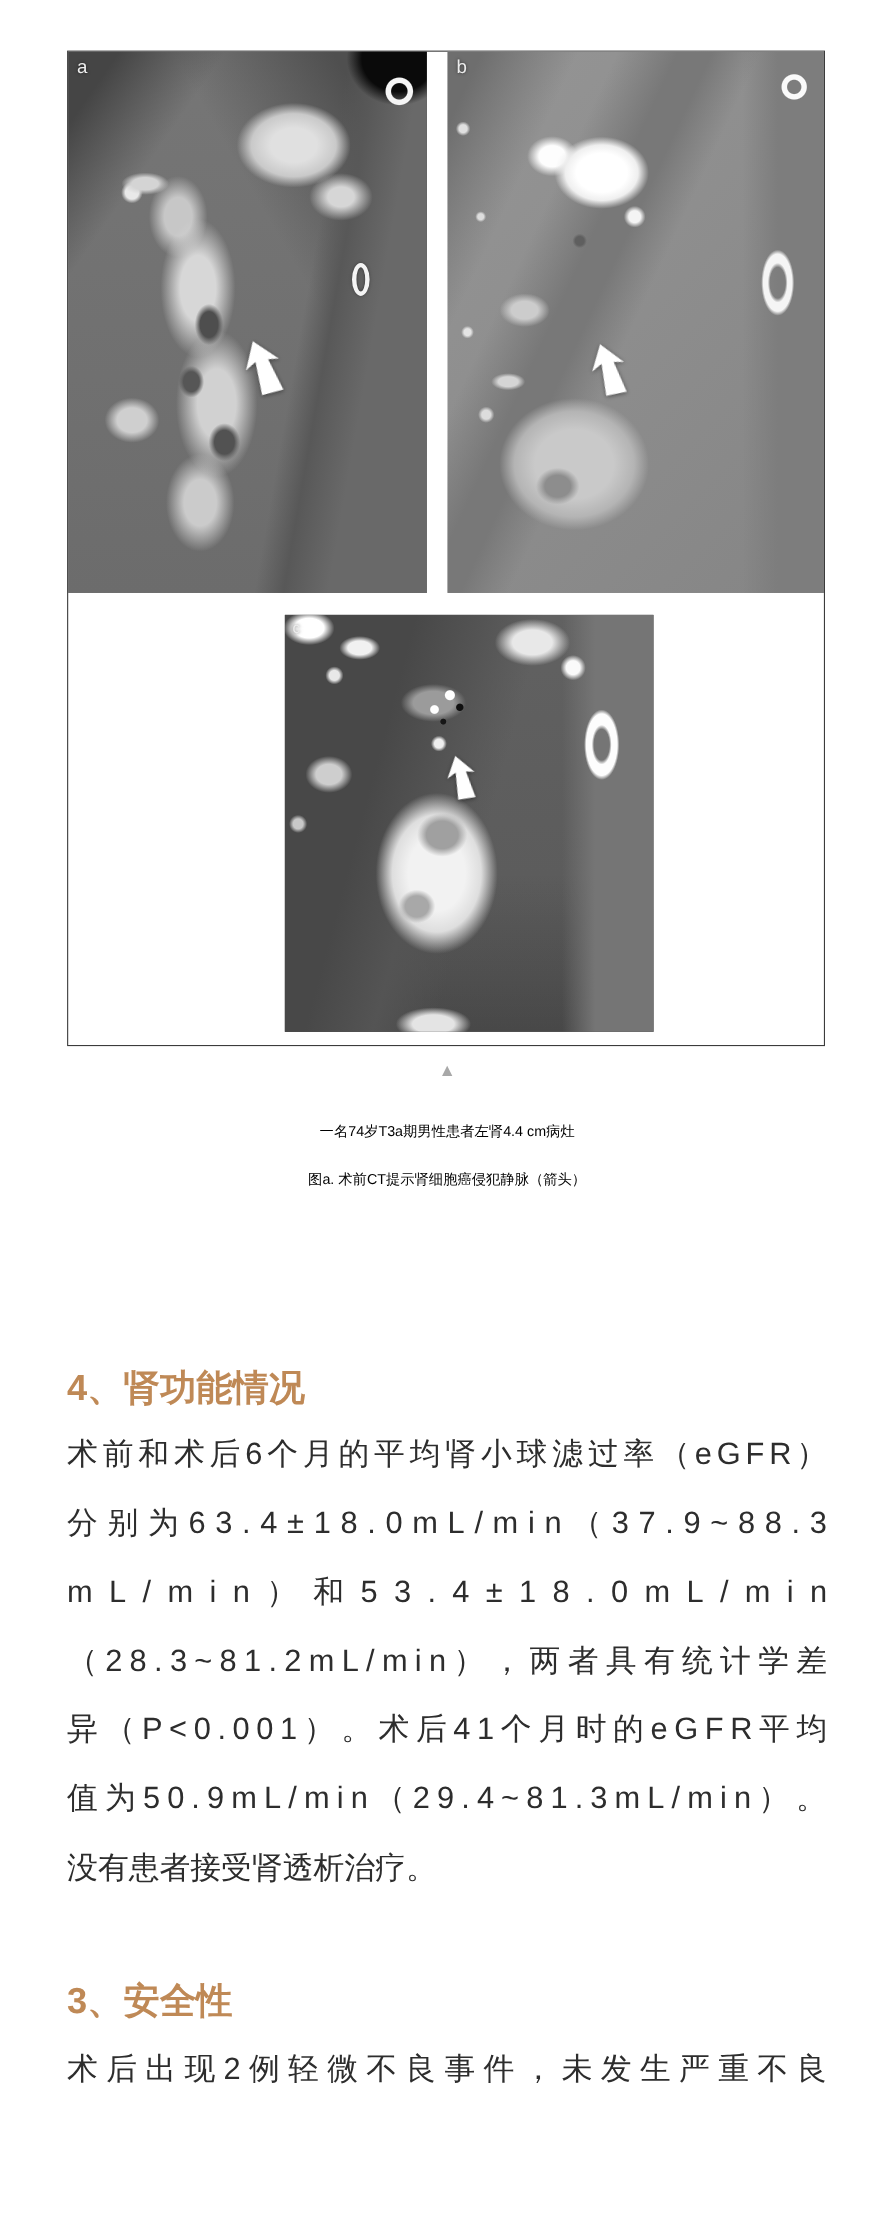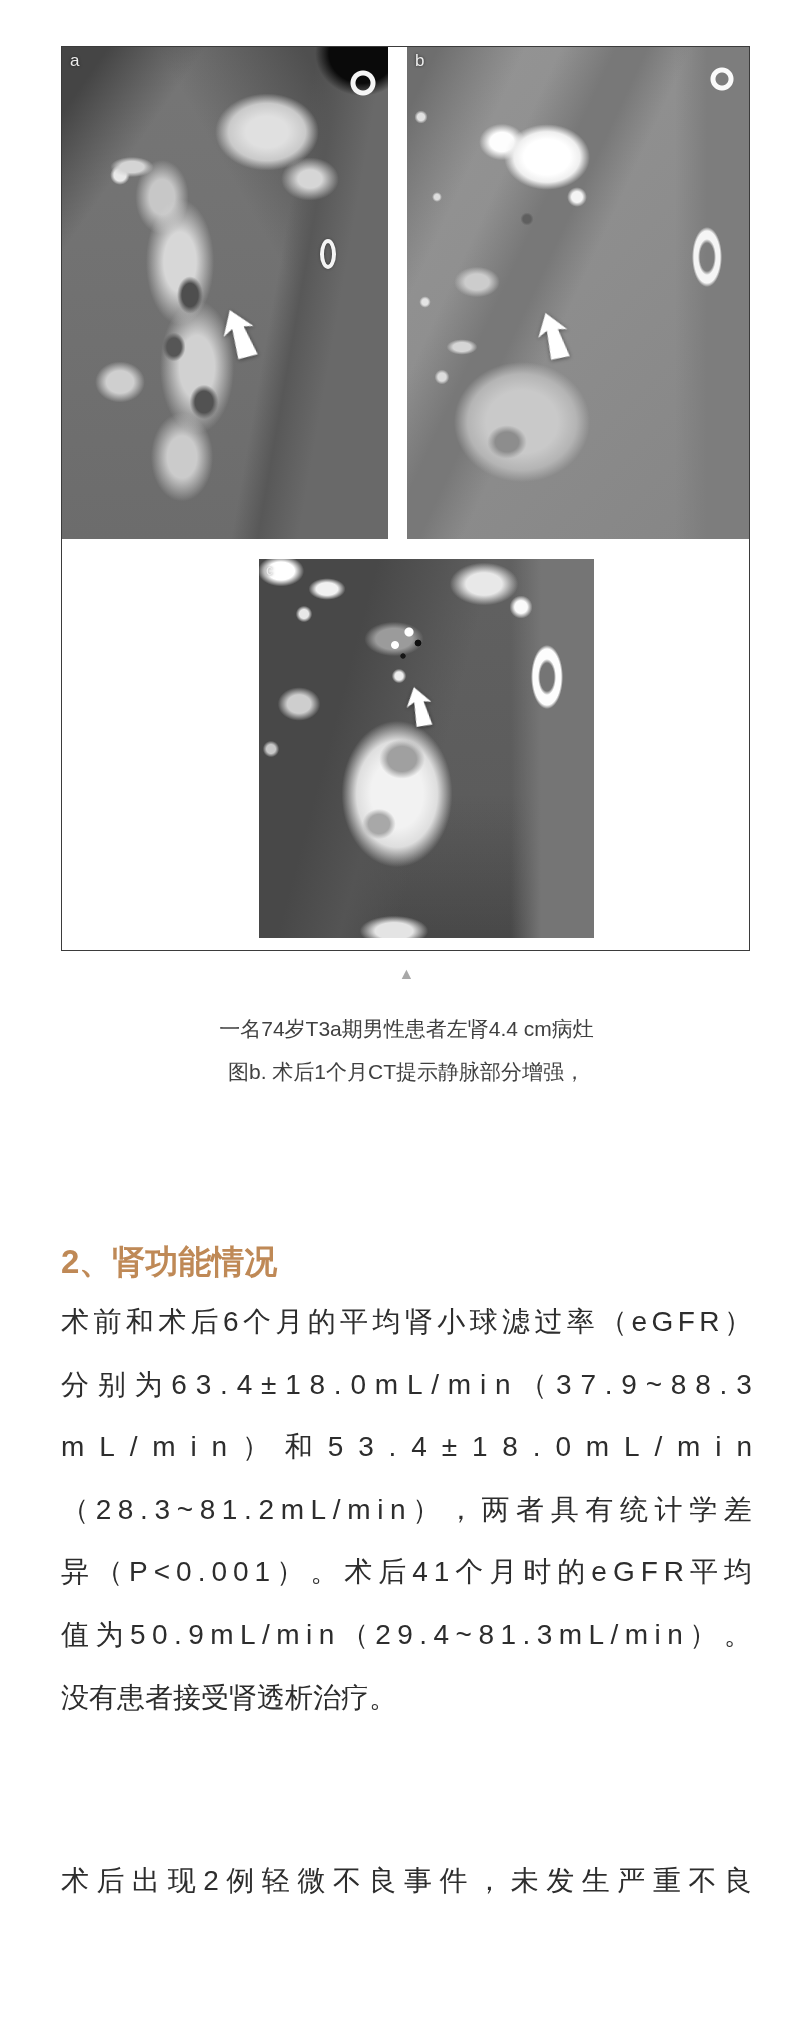--- a/index.html
+++ b/index.html
@@ -82,21 +82,21 @@
       radial-gradient(ellipse 45px 20px at 135px 372px, #e4e4e4 42%, rgba(0,0,0,0) 76%),
       linear-gradient(105deg, #484848 0px, #484848 115px, #545454 175px, rgba(0,0,0,0) 228px),
       linear-gradient(90deg, rgba(0,0,0,0) 252px, #757575 282px),
       linear-gradient(rgba(0,0,0,0) 62%, rgba(40,40,40,.35)),
       linear-gradient(#616161, #595959); }
 
   
   .fig-marker { position:absolute; left:61px; top:966px; width:691px; text-align:center;
                 color:#a8a8a8; font-size:16px; line-height:16px; }
   .caption { position:absolute; left:61px; top:1008px; width:691px; text-align:center;
-             color:#404040; font-size:21px; }
+             color:#000000; font-size:13px; }
   .cap-line { height:42.5px; line-height:42.5px; white-space:nowrap; }
 
   
   .sec-heading { position:absolute; left:61px; width:691px; color:#bf8956;
                  font-size:33px; font-weight:bold; line-height:44px; }
   .heading-2 { top:1240px; }
   .heading-3 { top:1797px; }
   .para { position:absolute; left:61px; width:691px; color:#2d2d2d; font-size:28px; }
   .para-1 { top:1291px; }
   .para-2 { top:1850px; }
@@ -131,24 +131,24 @@
         <path d="M15 1 L30 20 L22 18 L26 44 L9 43 L12 17 L3 21 Z"></path>
       </svg>
     </div>
 
   </div>
 
   <div class="fig-marker">▲</div>
 
   <div class="caption">
     <div class="cap-line">一名74岁T3a期男性患者左肾4.4 cm病灶</div>
-    <div class="cap-line">图b. 术后1个月CT提示静脉部分增强，</div>
+    <div class="cap-line">图a. 术前CT提示肾细胞癌侵犯静脉（箭头）</div>
   </div>
 
-  <h2 class="sec-heading heading-2">2、肾功能情况</h2>
+  <h2 class="sec-heading heading-2">4、肾功能情况</h2>
 
   <div class="para para-1">
     <div class="line j">
         <span>术</span>
         <span>前</span>
         <span>和</span>
         <span>术</span>
         <span>后</span>
         <span>6</span>
         <span>个</span>
@@ -307,20 +307,21 @@
         <span>/</span>
         <span>m</span>
         <span>i</span>
         <span>n</span>
         <span>）</span>
         <span>。</span>
       </div>
     <div class="line">没有患者接受肾透析治疗。</div>
   </div>
 
+  <h2 class="sec-heading heading-3">3、安全性</h2>
 
   <div class="para para-2">
     <div class="line j">
         <span>术</span>
         <span>后</span>
         <span>出</span>
         <span>现</span>
         <span>2</span>
         <span>例</span>
         <span>轻</span>

